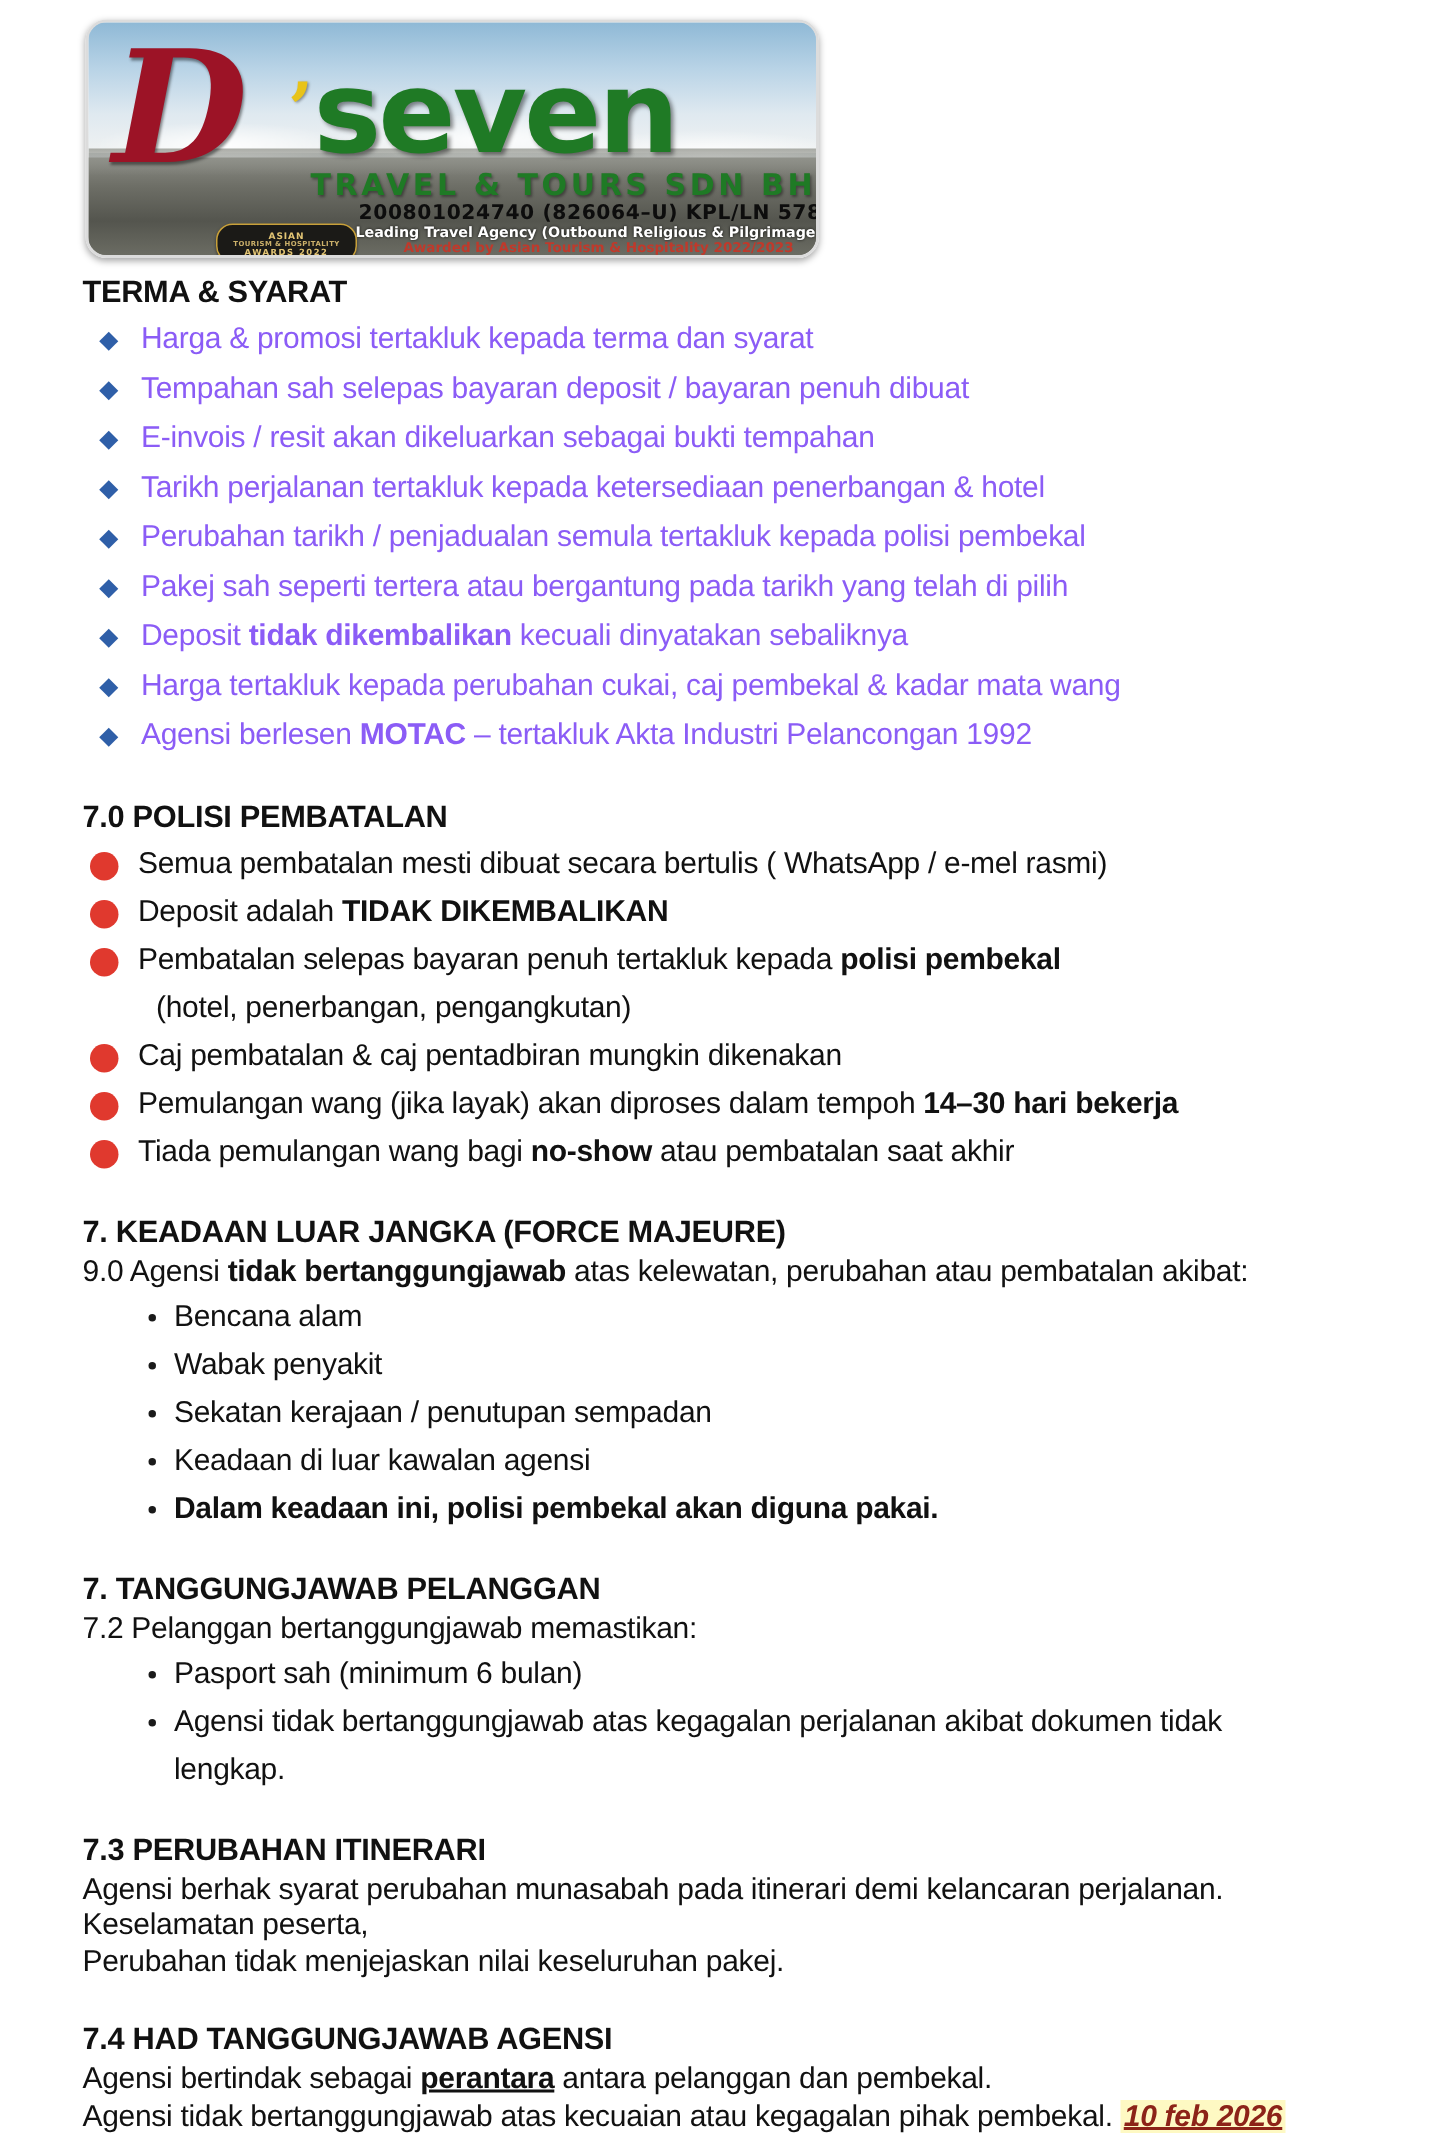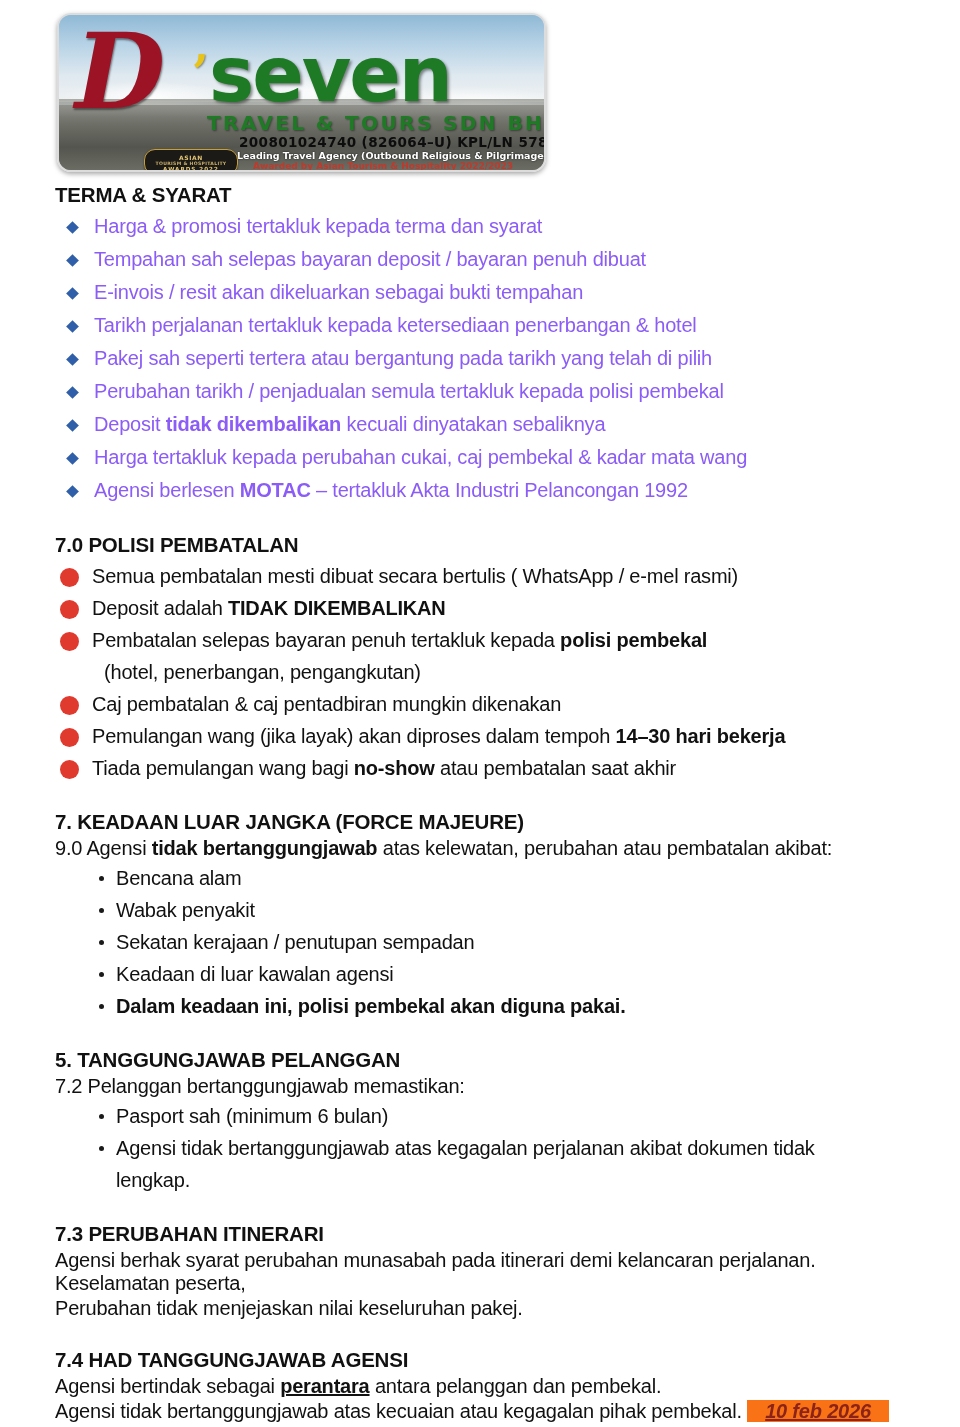--- a/index.html
+++ b/index.html
@@ -122,21 +122,21 @@
     text-align: center;
     font-family: "DejaVu Sans", sans-serif;
     font-weight: bold;
     font-size: 9.5px;
     color: #ffffff;
     text-shadow: 0 0 2px rgba(0,0,0,0.9);
     white-space: nowrap;
   }
   #logo-sub2 {
     position: absolute;
-    left: 174px; top: 146px;
+    left: 190px; top: 146px;
     width: 300px;
     text-align: center;
     font-family: "DejaVu Sans", sans-serif;
     font-weight: bold;
     font-size: 9px;
     color: #c0392b;
     white-space: nowrap;
   }
   #logo-award {
     position: absolute;
@@ -253,26 +253,26 @@
     position: absolute;
     left: 99px;
     top: 14px;
     width: 5px; height: 5px;
     border-radius: 50%;
     background: #1a1a1a;
   }
   b, .b { font-weight: bold; }
   .u-bold { font-weight: bold; text-decoration: underline; }
   .highlight-date {
-    background: #f97316;
+    background: #fef9c3;
     color: #8c2318;
     font-weight: bold;
     font-style: italic;
     text-decoration: underline;
-    padding: 0 18px;
+    padding: 0 2px;
   }
 </style>
 </head>
 <body>
 
 <div id="logo-banner">
   <div id="logo-sky"></div>
   <div id="logo-clouds"></div>
   <div id="logo-mountain"></div>
 
@@ -292,22 +292,22 @@
 </div>
 
 <div id="doc">
 
   <div class="sec-title">TERMA &amp; SYARAT</div>
   <ul class="dia">
       <li><span class="bullet-diamond"></span><span><span>Harga &amp; promosi tertakluk kepada terma dan syarat</span></span></li>
       <li><span class="bullet-diamond"></span><span><span>Tempahan sah selepas bayaran deposit / bayaran penuh dibuat</span></span></li>
       <li><span class="bullet-diamond"></span><span><span>E-invois / resit akan dikeluarkan sebagai bukti tempahan</span></span></li>
       <li><span class="bullet-diamond"></span><span><span>Tarikh perjalanan tertakluk kepada ketersediaan penerbangan &amp; hotel</span></span></li>
+      <li><span class="bullet-diamond"></span><span><span>Perubahan tarikh / penjadualan semula tertakluk kepada polisi pembekal</span></span></li>
       <li><span class="bullet-diamond"></span><span><span>Pakej sah seperti tertera atau bergantung pada tarikh yang telah di pilih</span></span></li>
-      <li><span class="bullet-diamond"></span><span><span>Perubahan tarikh / penjadualan semula tertakluk kepada polisi pembekal</span></span></li>
       <li><span class="bullet-diamond"></span><span><span>Deposit </span><span class="b">tidak dikembalikan</span><span> kecuali dinyatakan sebaliknya</span></span></li>
       <li><span class="bullet-diamond"></span><span><span>Harga tertakluk kepada perubahan cukai, caj pembekal &amp; kadar mata wang</span></span></li>
       <li><span class="bullet-diamond"></span><span><span>Agensi berlesen </span><span class="b">MOTAC</span><span> – tertakluk Akta Industri Pelancongan 1992</span></span></li>
     </ul>
 
   <div class="spacer"></div>
 
   <div class="sec-title">7.0 POLISI PEMBATALAN</div>
   <ul class="circ">
       <li><span class="bullet-circle"></span><span><span>Semua pembatalan mesti dibuat secara bertulis ( WhatsApp / e-mel rasmi)</span></span></li>
@@ -325,21 +325,21 @@
   <ul class="dot">
       <li><span class="bullet-dot"></span><span><span>Bencana alam</span></span></li>
       <li><span class="bullet-dot"></span><span><span>Wabak penyakit</span></span></li>
       <li><span class="bullet-dot"></span><span><span>Sekatan kerajaan / penutupan sempadan</span></span></li>
       <li><span class="bullet-dot"></span><span><span>Keadaan di luar kawalan agensi</span></span></li>
       <li><span class="bullet-dot"></span><span><span class="b">Dalam keadaan ini, polisi pembekal akan diguna pakai.</span></span></li>
     </ul>
 
   <div class="spacer"></div>
 
-  <div class="sec-title">5. TANGGUNGJAWAB PELANGGAN</div>
+  <div class="sec-title">7. TANGGUNGJAWAB PELANGGAN</div>
   <div class="para">7.2 Pelanggan bertanggungjawab memastikan:</div>
   <ul class="dot">
       <li><span class="bullet-dot"></span><span><span>Pasport sah (minimum 6 bulan)</span></span></li>
       <li><span class="bullet-dot"></span><span><span>Agensi tidak bertanggungjawab atas kegagalan perjalanan akibat dokumen tidak lengkap.</span></span></li>
     </ul>
 
   <div class="spacer"></div>
 
   <div class="sec-title">7.3 PERUBAHAN ITINERARI</div>
   <div class="para">Agensi berhak syarat perubahan munasabah pada itinerari demi kelancaran perjalanan. Keselamatan peserta,</div>

